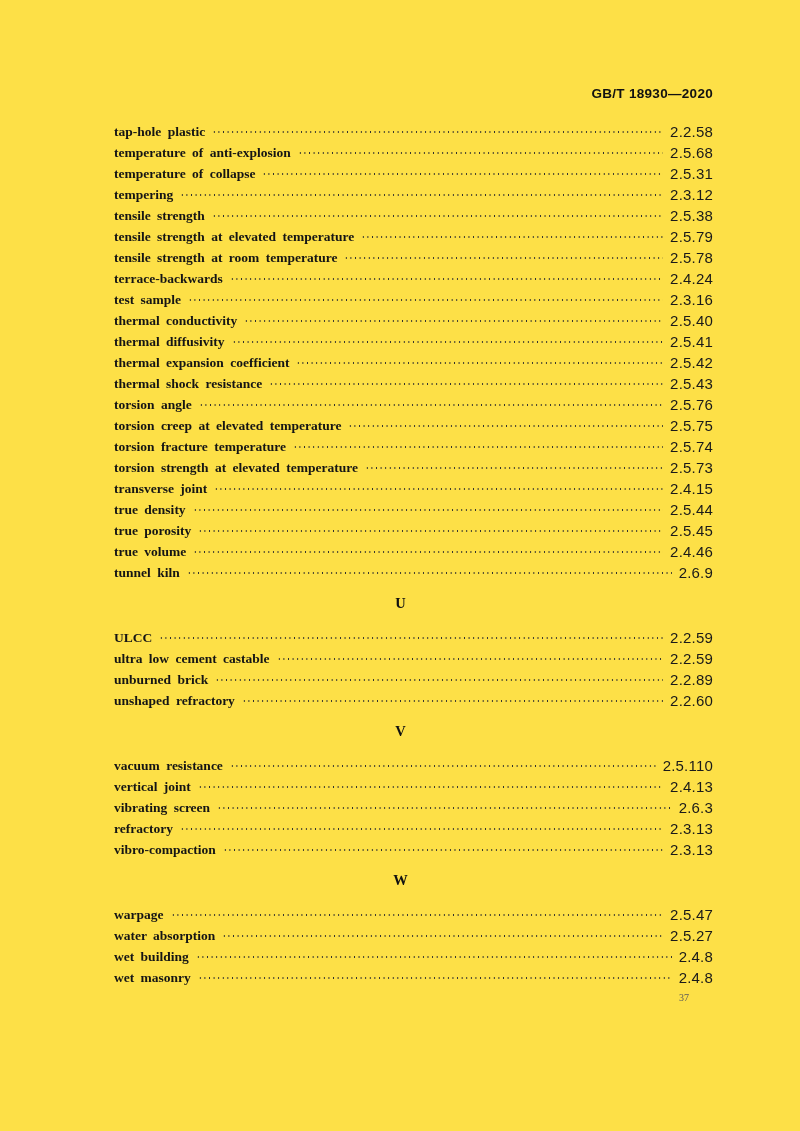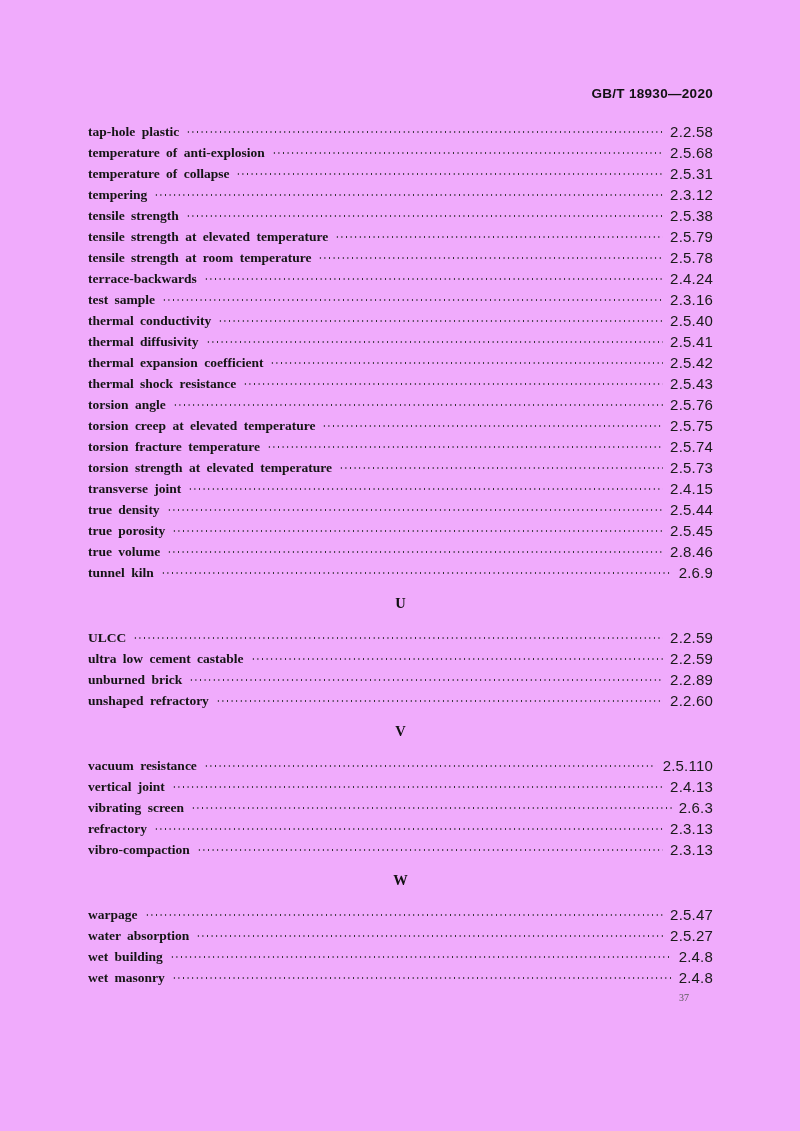--- a/index.html
+++ b/index.html
@@ -4,21 +4,21 @@
 <style>
   html, body {
     margin: 0;
     padding: 0;
     background: #ffffff;
   }
   .page {
     position: relative;
     width: 800px;
     height: 1131px;
-    background: #f0abfc;
+    background: #fde047;
     box-sizing: border-box;
     padding: 86px 87px 0 88px;
     color: #1c1c1c;
     font-family: "Liberation Serif", serif;
     overflow: hidden;
   }
   .doc-header {
     text-align: right;
     font-family: "Liberation Sans", sans-serif;
     font-weight: bold;
@@ -28,20 +28,21 @@
     margin-bottom: 19px;
     color: #111;
   }
   .index-list { width: 100%; }
   .entry {
     display: flex;
     align-items: center;
     height: 21px;
     line-height: 21px;
     white-space: nowrap;
+    margin-left: 26px;
   }
   .term {
     font-family: "Liberation Serif", serif;
     font-weight: bold;
     font-size: 13.5px;
     color: #151515;
     word-spacing: 3px;
     flex: 0 0 auto;
   }
   .leader {
@@ -181,21 +182,21 @@
         <span class="ref">2.5.44</span>
       </div>
       <div class="entry">
         <span class="term">true porosity</span>
         <span class="leader"></span>
         <span class="ref">2.5.45</span>
       </div>
       <div class="entry">
         <span class="term">true volume</span>
         <span class="leader"></span>
-        <span class="ref">2.8.46</span>
+        <span class="ref">2.4.46</span>
       </div>
       <div class="entry">
         <span class="term">tunnel kiln</span>
         <span class="leader"></span>
         <span class="ref">2.6.9</span>
       </div>
       <div class="section-letter">U</div>
       <div class="entry">
         <span class="term">ULCC</span>
         <span class="leader"></span>

